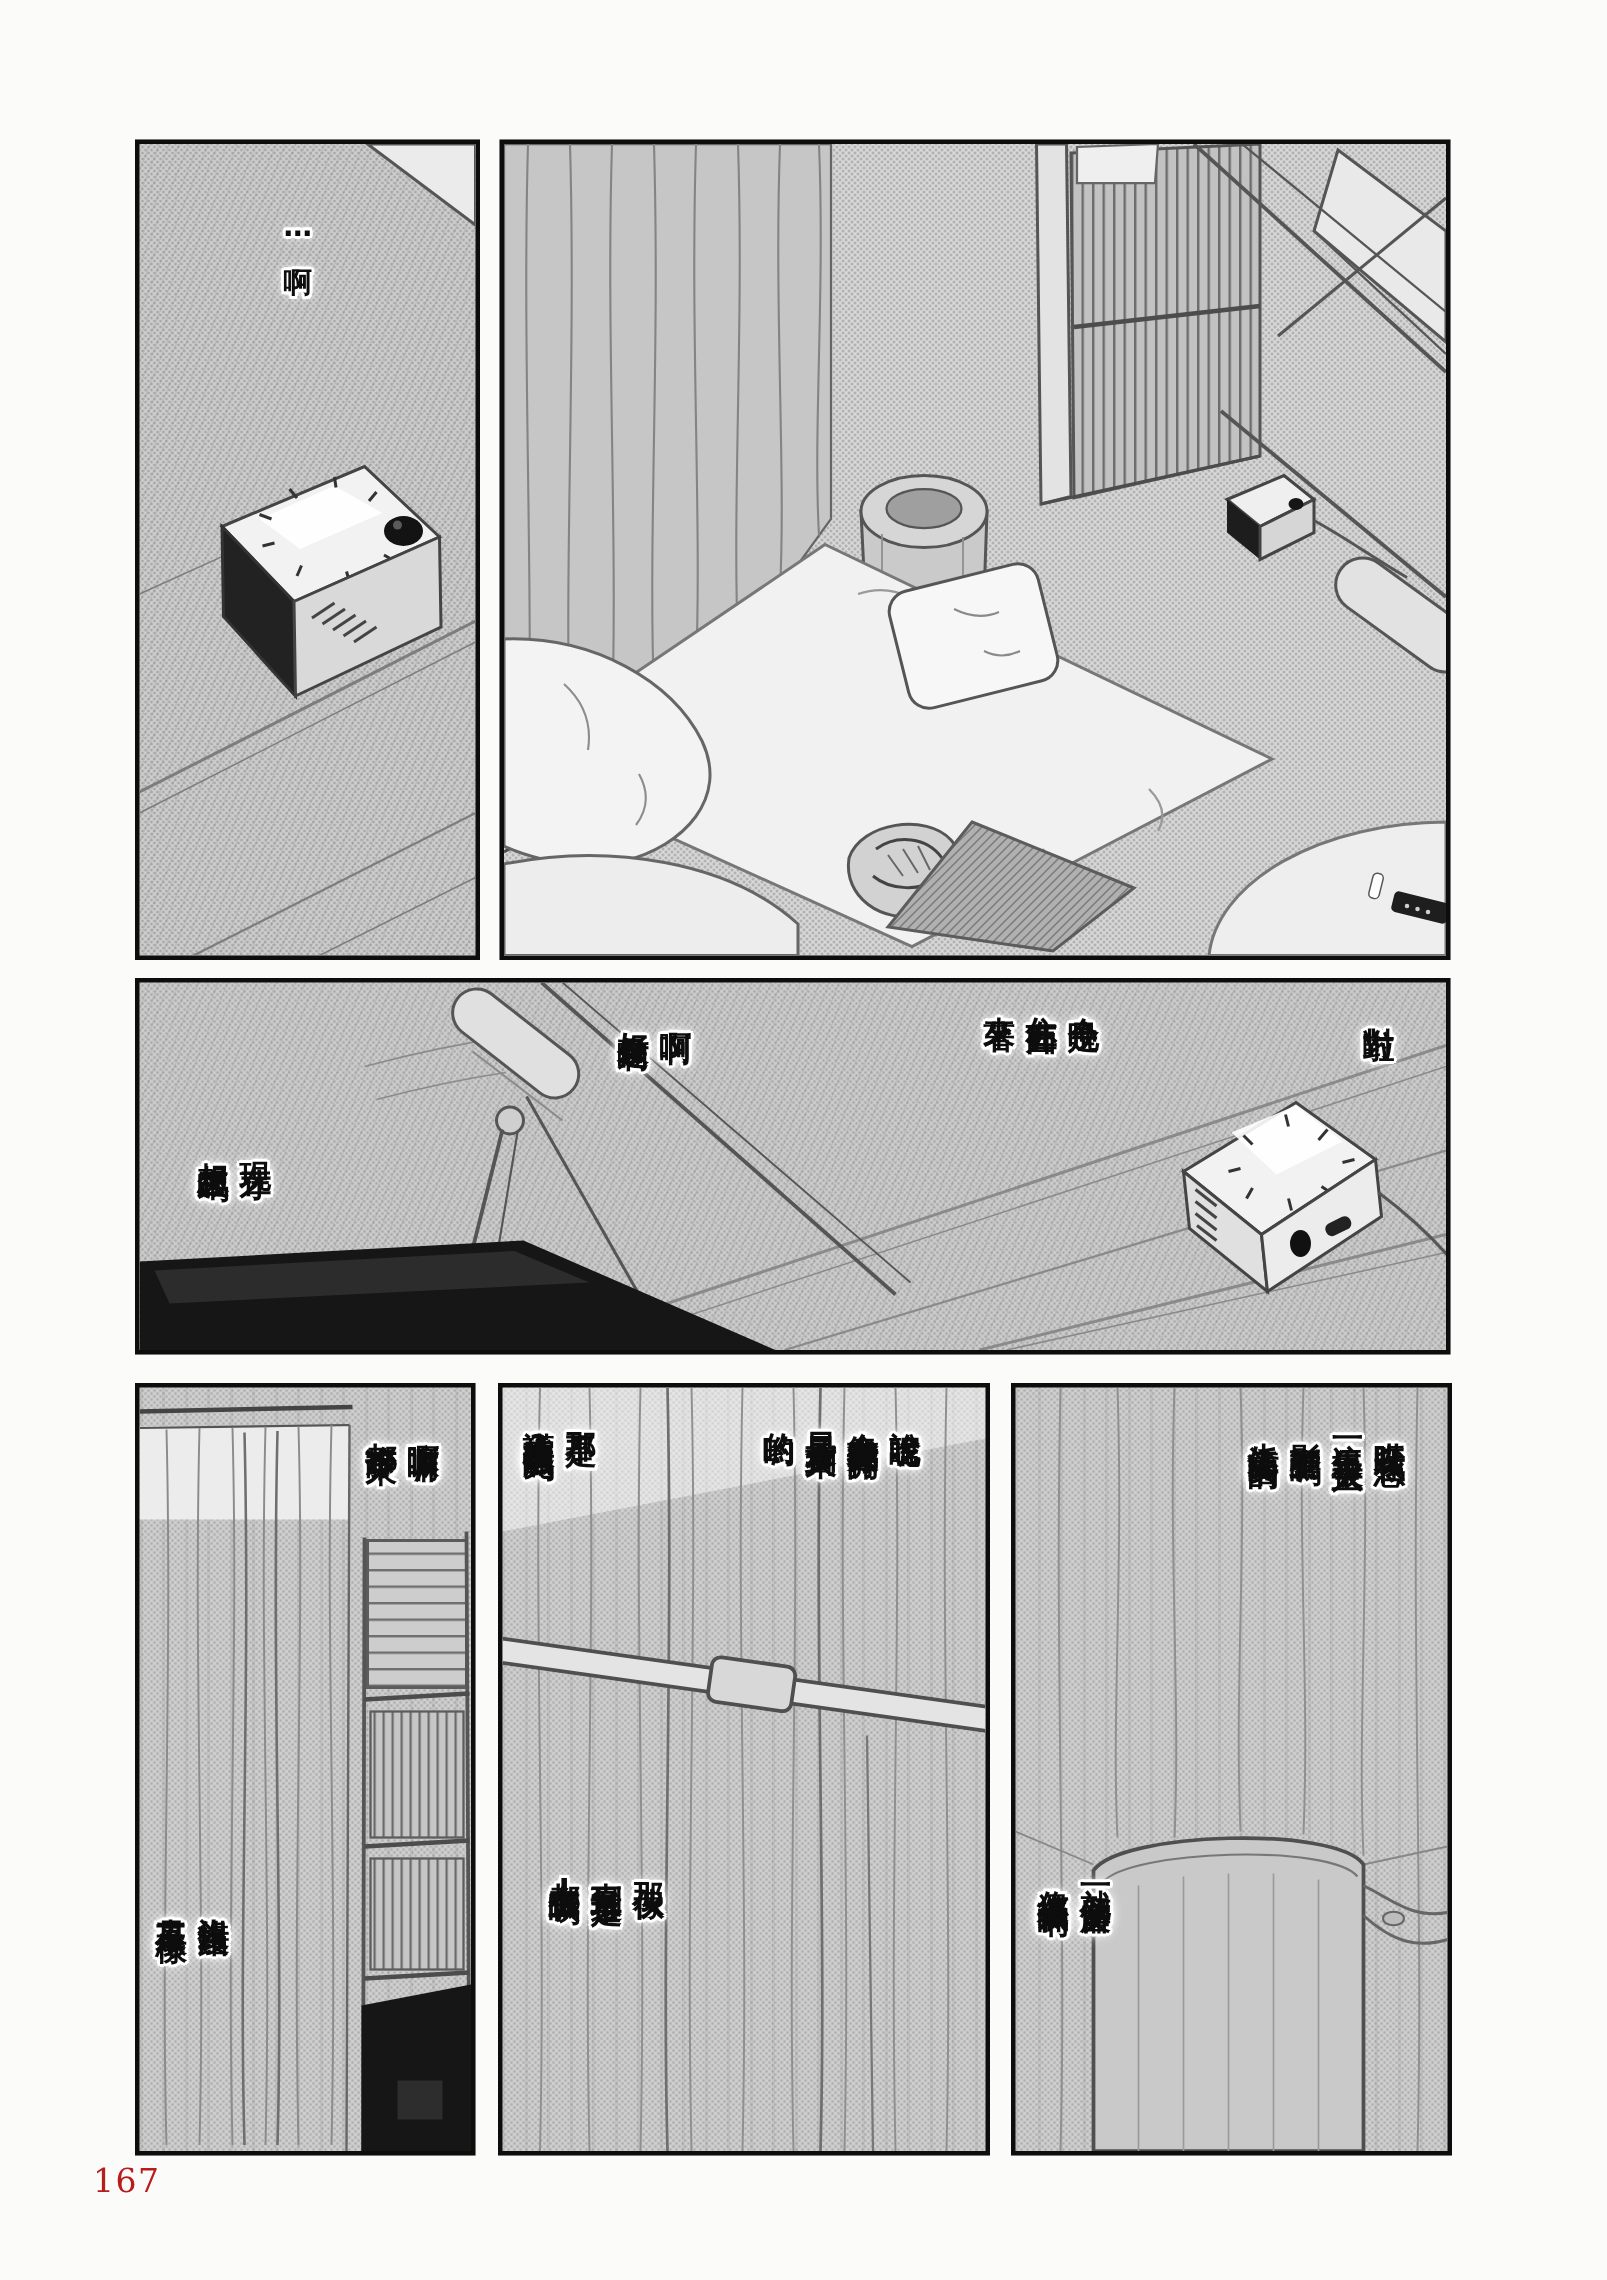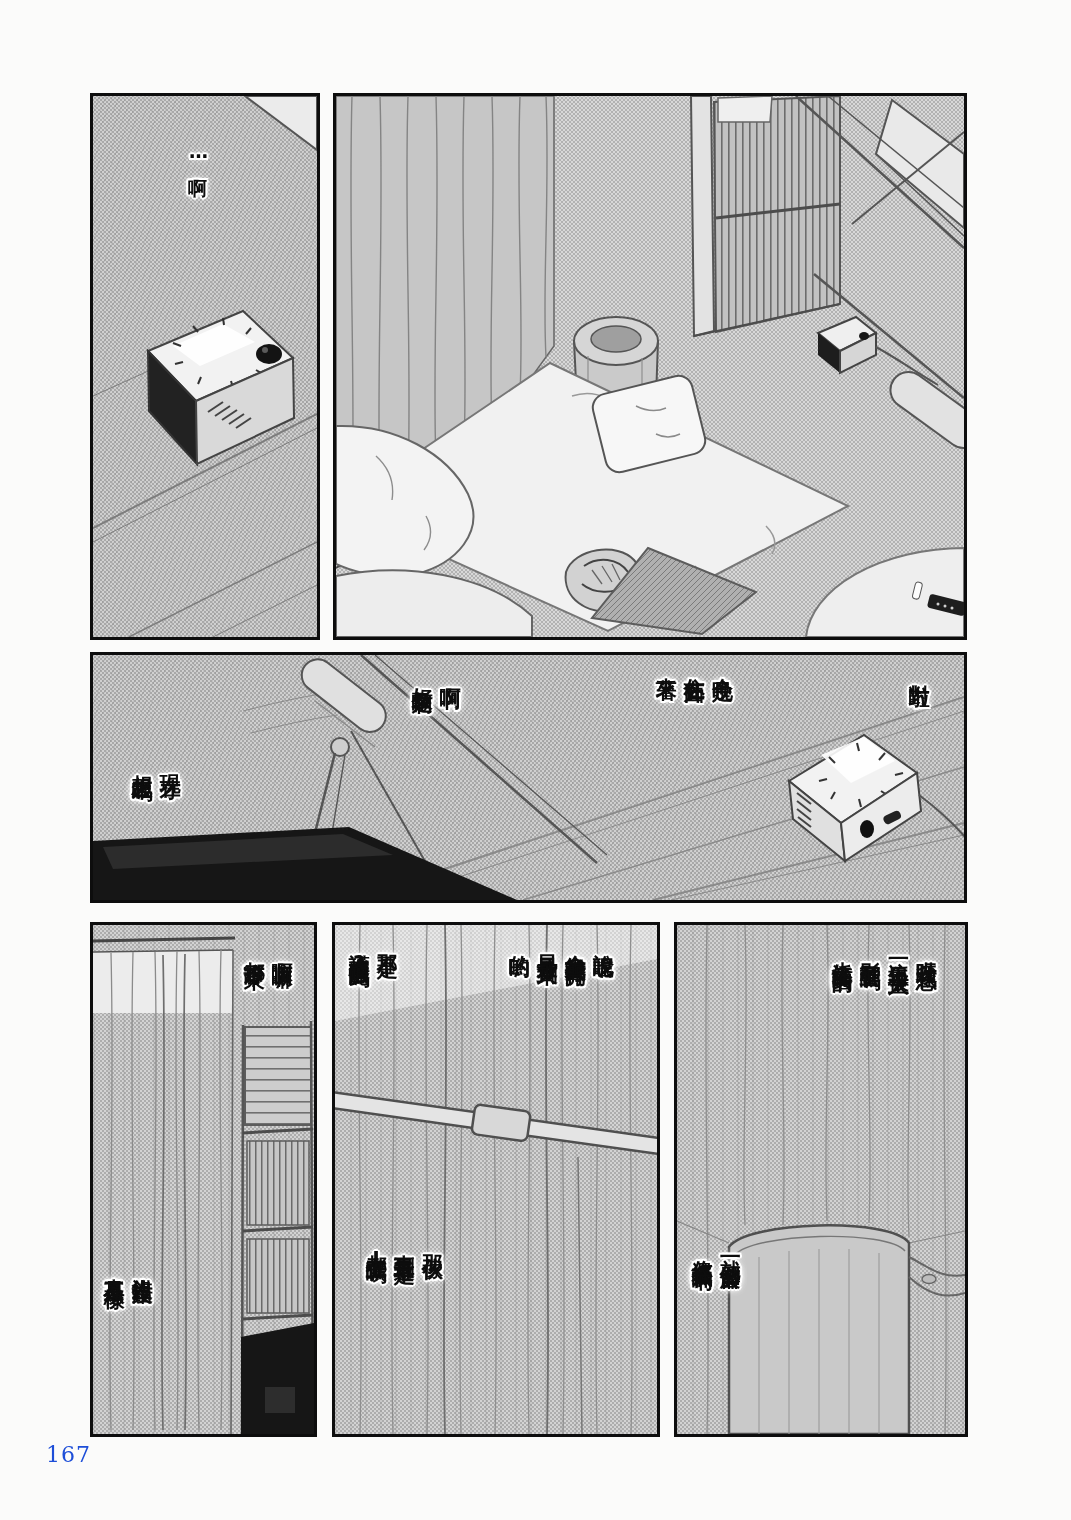--- a/index.html
+++ b/index.html
@@ -44,22 +44,22 @@
     font-weight:bold;font-size:21px;line-height:1.34;
     letter-spacing:2px;color:#0d0d0d;
     text-shadow:
       -2px 0 0 #fff, 2px 0 0 #fff, 0 -2px 0 #fff, 0 2px 0 #fff,
       -1.5px -1.5px 0 #fff, 1.5px -1.5px 0 #fff, -1.5px 1.5px 0 #fff, 1.5px 1.5px 0 #fff,
       0 0 5px #fff, 0 0 9px #fff;
   }
   .t-s{font-size:19px;}
 
   .pageno{
-    position:absolute;left:46px;top:1442px;z-index:5;
-    font-family:"DejaVu Serif",serif;font-size:22px;color:#1d4ed8;letter-spacing:1px;
+    position:absolute;left:62px;top:1442px;z-index:5;
+    font-family:"DejaVu Serif",serif;font-size:22px;color:#b91c1c;letter-spacing:1px;
   }
 </style>
 </head>
 <body>
 
 <div class="page">
 
   <section class="panel tone-tatami" style="left:90px;top:93px;width:230px;height:547px;">
     <svg viewBox="0 0 224 541">
 

